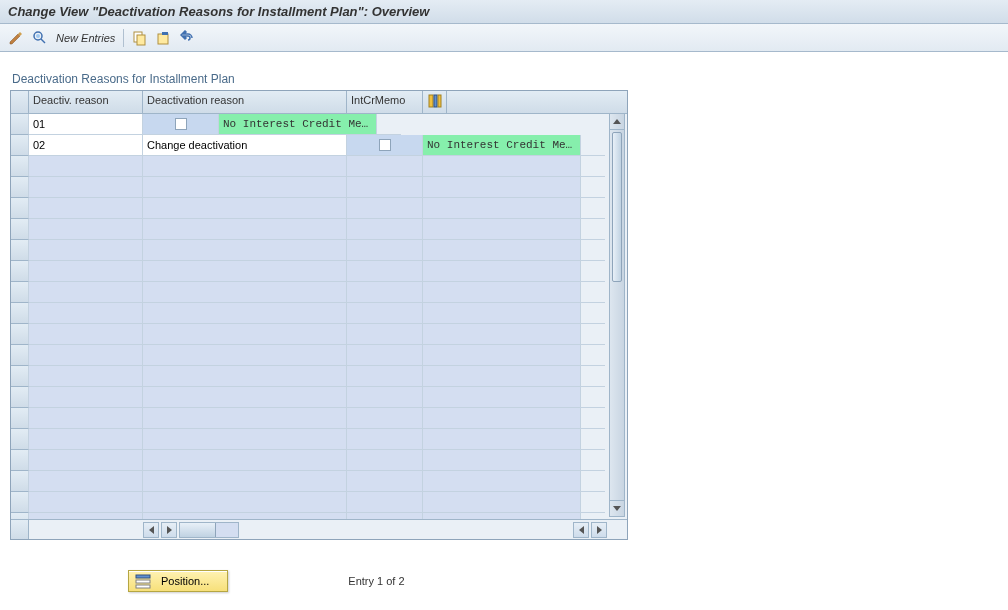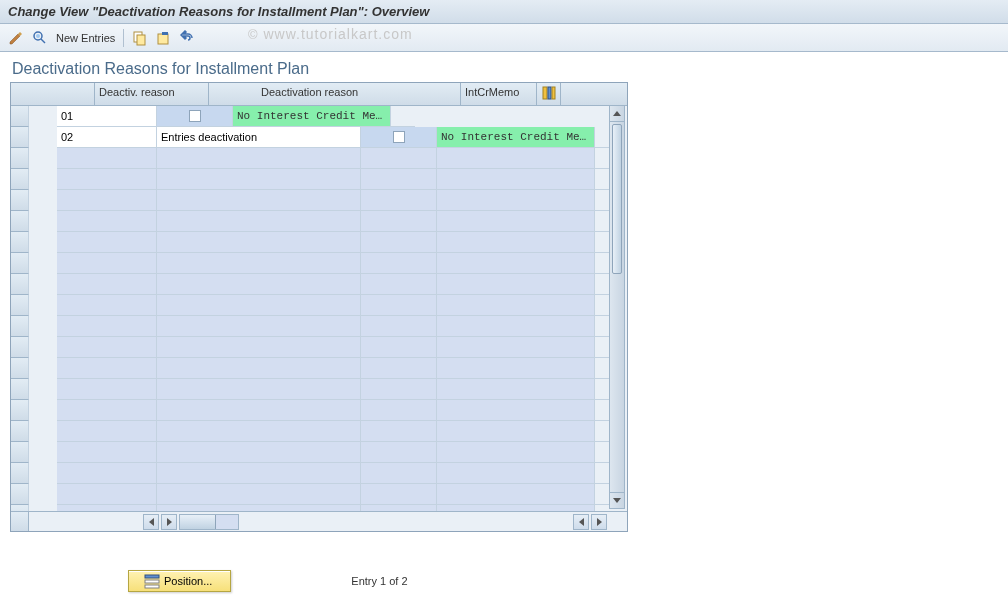--- a/index.html
+++ b/index.html
@@ -22,69 +22,70 @@
     }
     .toolbar {
       background: linear-gradient(#f2f6fa, #e2eaf2);
       border-bottom: 1px solid #a6b9cc;
       padding: 3px 8px;
       display: flex;
       align-items: center;
       gap: 8px;
       height: 28px;
       position: relative;
+      font-style: italic;
     }
     .toolbar-icon { width:16px; height:16px; display:flex; align-items:center; justify-content:center; cursor:pointer; }
     .toolbar-text { color:#333; cursor:pointer; }
     .toolbar-sep { width:1px; height:18px; background:#b0c0d0; }
     .watermark {
       position: absolute;
       left: 248px; top: 2px;
       color: #c8c8c8;
       font-size: 14px;
       letter-spacing: 1px;
       pointer-events: none;
     }
     .watermark .cc { font-size: 13px; }
     .content {
       position: absolute;
       left: 10px; top: 60px;
       width: 618px;
     }
     .group-title {
       color: #4a6b8a;
-      font-size: 16px;
+      font-size: 12px;
       margin-bottom: 4px;
       padding-left: 2px;
+      margin-top: 12px;
     }
     .grid {
       border: 1px solid #8ea4ba;
       background: #eaf0f6;
       height: 450px;
       position: relative;
       display: flex;
       flex-direction: column;
     }
     .grid-header {
       display: flex;
       background: linear-gradient(#e2ecf4,#cfdce8);
       border-bottom: 1px solid #9fb5c9;
       flex-shrink: 0;
-      justify-content: center;
     }
     .grid-header .hcell {
       border-right: 1px solid #9fb5c9;
       padding: 3px 4px;
       color: #333;
       white-space: nowrap;
       overflow: hidden;
     }
     .colmark { width: 18px; }
     .col1 { width: 114px; }
-    .col2 { width: 204px; margin-left: 48px; }
+    .col2 { width: 204px; }
     .col3 { width: 76px; text-align:left; }
     .col4 { width: 158px; }
     .colctrl { width: 24px; text-align:center; border-right:none; }
     .colctrl-icon { width:14px; height:14px; display:inline-block; }
     .grid-body { flex:1; overflow:hidden; position:relative; }
     .grid-rows { display:flex; flex-direction:column; }
     .grid-row { display:flex; height:21px; }
     .grid-row .cell {
       border-right: 1px solid #c3d2e0;
       border-bottom: 1px solid #c3d2e0;
@@ -96,21 +97,21 @@
     }
     .grid-row .cell.mark {
       background: linear-gradient(#e2ecf4,#cfdce8);
       width:18px; flex-shrink:0; padding:0;
       border-bottom:1px solid #9fb5c9;
     }
     .grid-row.hasdata .cell.c1,
     .grid-row.hasdata .cell.c2 { background:#fff; }
     .grid-row.hasdata .cell.c3 { background:#c7d8ef; justify-content:center; }
     .grid-row.hasdata .cell.c4 { background:#86efac; font-family:"Courier New",monospace; font-size:11px; color:#333; }
-    .cell.c1 { width:100px;margin-left:28px; }
+    .cell.c1 { width:114px; }
     .cell.c2 { width:204px; }
     .cell.c3 { width:76px; }
     .cell.c4 { width:158px; }
     .cell.spacer { border-right:none; width:24px; background:#eaf0f6; }
     .chk {
       width:12px; height:12px; border:1px solid #8ea4ba; background:#fff;
     }
     .vscroll {
       position:absolute; top:22px; right:2px; bottom:22px; width:16px;
       background: linear-gradient(to right,#dde6ef,#c8d5e2);
@@ -139,23 +140,23 @@
     .hscroll .hbtn { width:16px;height:16px;border:1px solid #9fb5c9;background:linear-gradient(#e6eef6,#cedceb); display:flex;align-items:center;justify-content:center;}
     .hscroll .htrack { width:60px; height:16px; border:1px solid #9fb5c9; background:#d4def1; position:relative;}
     .hscroll .hthumb { position:absolute; left:0; top:0; bottom:0; width:36px; background:linear-gradient(#e8f0f8,#c0d2e2); border-right:1px solid #8ea4ba;}
     .hscroll-right { margin-left:auto; margin-right:20px; display:flex; gap:2px;}
     .hscroll-right .hbtn { width:16px;height:16px;border:1px solid #9fb5c9;background:linear-gradient(#e6eef6,#cedceb); display:flex;align-items:center;justify-content:center;}
 
     .footer {
       position:absolute; left:128px; top:570px; display:flex; align-items:center; gap:120px;
     }
     .pos-btn {
-      display:flex; align-items:center; gap:4px;
+      display:flex; align-items:center; gap:10px;
       background: linear-gradient(#fff2b3,#f7e07a);
-      border:1px solid #b5a642; padding:2px 18px 2px 15px;
+      border:1px solid #b5a642; padding:2px 18px 2px 6px;
       box-shadow: 0 1px 0 #fff inset, 1px 1px 2px rgba(0,0,0,0.2);
       cursor:pointer;
     }
     .pos-btn .icon { width:16px;height:16px; }
     .status-text { color:#333; }
   </style>
 </head>
 <body>
 
 <div class="title-bar">
@@ -188,23 +189,20 @@
     <svg viewBox="0 0 16 16" width="16" height="16">
         <rect x="2" y="4" width="10" height="10" fill="#ffeaa0" stroke="#b09040"></rect>
         <rect x="6" y="2" width="6" height="3" fill="#4070b0"></rect>
       </svg>
   </span>
   <span class="toolbar-icon">
     <svg viewBox="0 0 16 16" width="16" height="16">
         <path d="M12 8a4 4 0 0 0-4-4H4l2-2-1-1L1 5l4 4 1-1-2-2h4a2 2 0 1 1 0 4" fill="none" stroke="#4070b0" stroke-width="1.5"></path>
       </svg>
   </span>
-  <div class="watermark">
-    <span class="cc">©</span> <span>www.tutorialkart.com</span>
-  </div>
 </div>
 
 <div class="content">
   <div class="group-title">Deactivation Reasons for Installment Plan</div>
 
   <div class="grid">
     <div class="grid-header">
       <div class="hcell colmark"></div>
       <div class="hcell col1">Deactiv. reason</div>
       <div class="hcell col2">Deactivation reason</div>
@@ -225,21 +223,21 @@
             <div class="cell c1">01</div>
             <div class="cell c3">
               <div class="chk"></div>
             </div>
             <div class="cell c4">No Interest Credit Me…</div>
             <div class="cell spacer"></div>
           </div>
           <div class="grid-row hasdata">
             <div class="cell mark"></div>
             <div class="cell c1">02</div>
-            <div class="cell c2">Entries deactivation</div>
+            <div class="cell c2">Change deactivation</div>
             <div class="cell c3">
               <div class="chk"></div>
             </div>
             <div class="cell c4">No Interest Credit Me…</div>
             <div class="cell spacer"></div>
           </div>
           <div class="grid-row">
             <div class="cell mark"></div>
             <div class="cell c1"></div>
             <div class="cell c2"></div>

